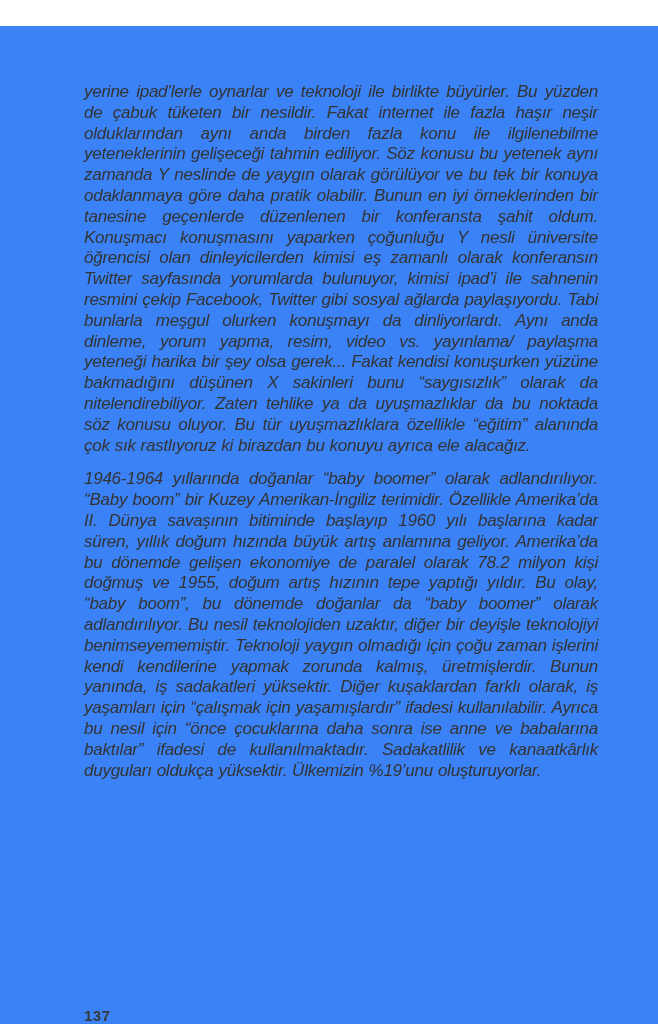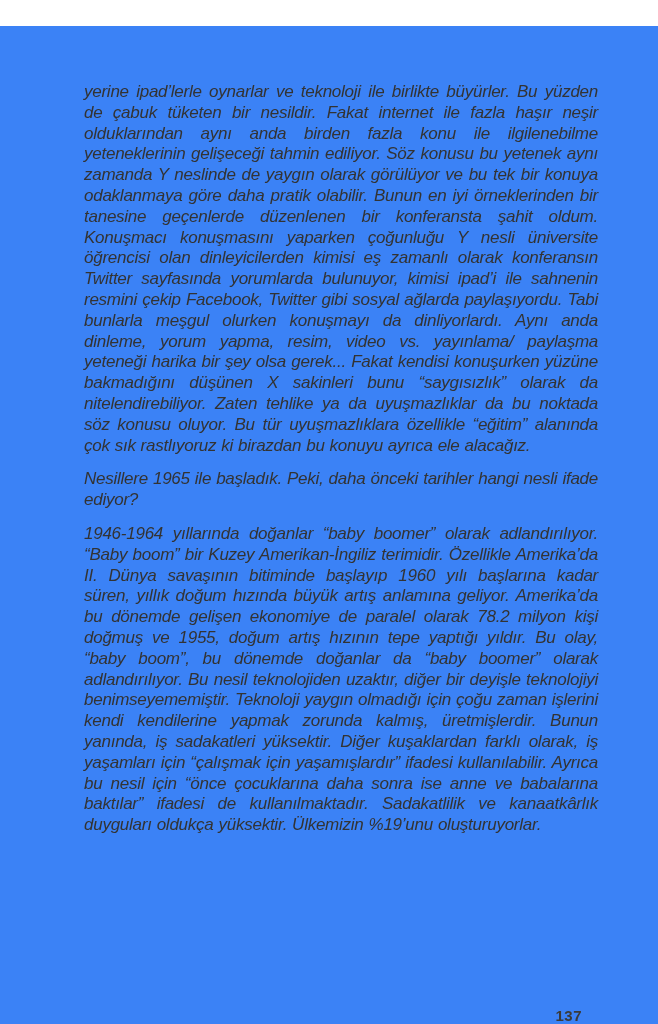--- a/index.html
+++ b/index.html
@@ -33,33 +33,32 @@
     text-align: justify;
     text-justify: inter-word;
     word-spacing: 0.5px;
   }
   .text-block p.force-justify {
     text-align-last: justify;
   }
   .page-number {
     position: absolute;
     bottom: 26px;
-    left: 68px;
+    left: 84px;
     width: 514px;
-    text-align: right;
+    text-align: left;
     font-size: 15px;
     font-weight: bold;
     font-style: normal;
     color: #3a3a3a;
     letter-spacing: 0.5px;
   }
 </style>
 </head>
 <body>
 
 <div class="page">
   <div class="text-block">
     <p>yerine ipad’lerle oynarlar ve teknoloji ile birlikte büyürler. Bu yüzden de çabuk tüketen bir nesildir. Fakat internet ile fazla haşır neşir olduklarından aynı anda birden fazla konu ile ilgilenebilme yeteneklerinin gelişeceği tahmin ediliyor. Söz konusu bu yetenek aynı zamanda Y neslinde de yaygın olarak görülüyor ve bu tek bir konuya odaklanmaya göre daha pratik olabilir. Bunun en iyi örneklerinden bir tanesine geçenlerde düzenlenen bir konferansta şahit oldum. Konuşmacı konuşmasını yaparken çoğunluğu Y nesli üniversite öğrencisi olan dinleyicilerden kimisi eş zamanlı olarak konferansın Twitter sayfasında yorumlarda bulunuyor, kimisi ipad’i ile sahnenin resmini çekip Facebook, Twitter gibi sosyal ağlarda paylaşıyordu. Tabi bunlarla meşgul olurken konuşmayı da dinliyorlardı. Aynı anda dinleme, yorum yapma, resim, video vs. yayınlama/ paylaşma yeteneği harika bir şey olsa gerek... Fakat kendisi konuşurken yüzüne bakmadığını düşünen X sakinleri bunu “saygısızlık” olarak da nitelendirebiliyor. Zaten tehlike ya da uyuşmazlıklar da bu noktada söz konusu oluyor. Bu tür uyuşmazlıklara özellikle “eğitim” alanında çok sık rastlıyoruz ki birazdan bu konuyu ayrıca ele alacağız.</p>
-    <p>Nesillere 1965 ile başladık. Peki, daha önceki tarihler hangi nesli ifade ediyor?</p>
     <p>1946-1964 yıllarında doğanlar “baby boomer” olarak adlandırılıyor. “Baby boom” bir Kuzey Amerikan-İngiliz terimidir. Özellikle Amerika’da II. Dünya savaşının bitiminde başlayıp 1960 yılı başlarına kadar süren, yıllık doğum hızında büyük artış anlamına geliyor. Amerika’da bu dönemde gelişen ekonomiye de paralel olarak 78.2 milyon kişi doğmuş ve 1955, doğum artış hızının tepe yaptığı yıldır. Bu olay, “baby boom”, bu dönemde doğanlar da “baby boomer” olarak adlandırılıyor. Bu nesil teknolojiden uzaktır, diğer bir deyişle teknolojiyi benimseyememiştir. Teknoloji yaygın olmadığı için çoğu zaman işlerini kendi kendilerine yapmak zorunda kalmış, üretmişlerdir. Bunun yanında, iş sadakatleri yüksektir. Diğer kuşaklardan farklı olarak, iş yaşamları için “çalışmak için yaşamışlardır” ifadesi kullanılabilir. Ayrıca bu nesil için “önce çocuklarına daha sonra ise anne ve babalarına baktılar” ifadesi de kullanılmaktadır. Sadakatlilik ve kanaatkârlık duyguları oldukça yüksektir. Ülkemizin %19’unu oluşturuyorlar.</p>
   </div>
   <div class="page-number">137</div>
 </div>
 
 </body></html>

